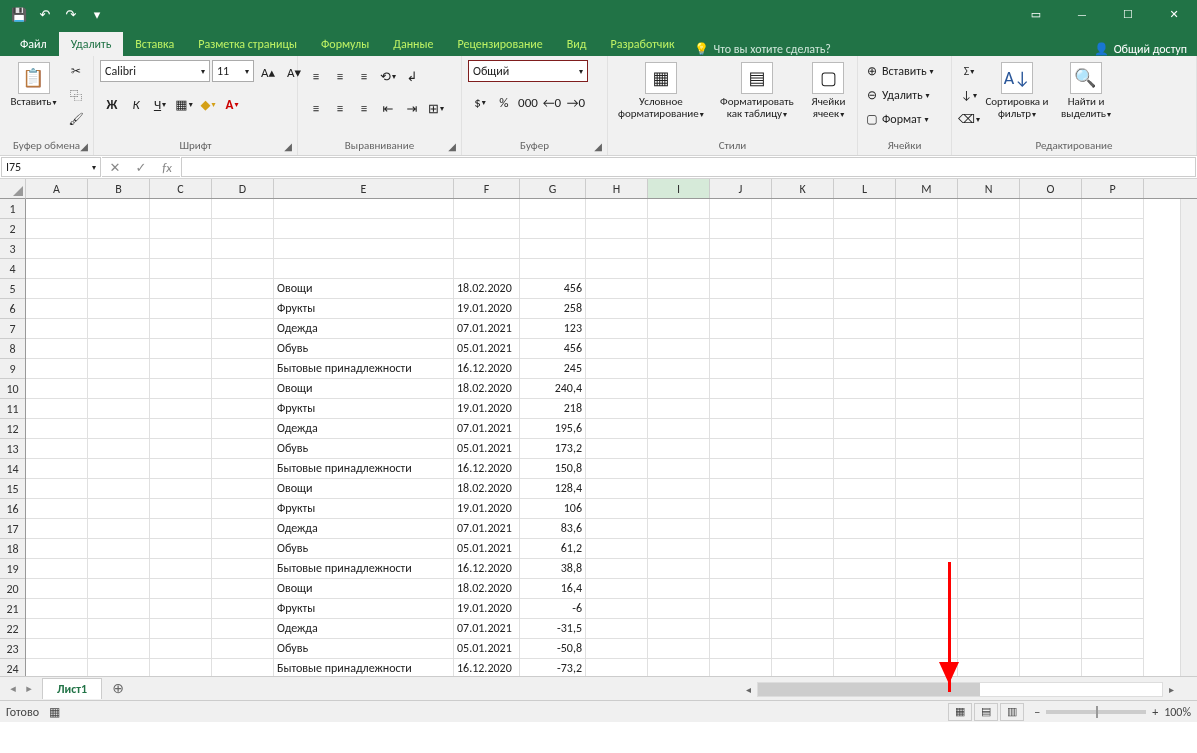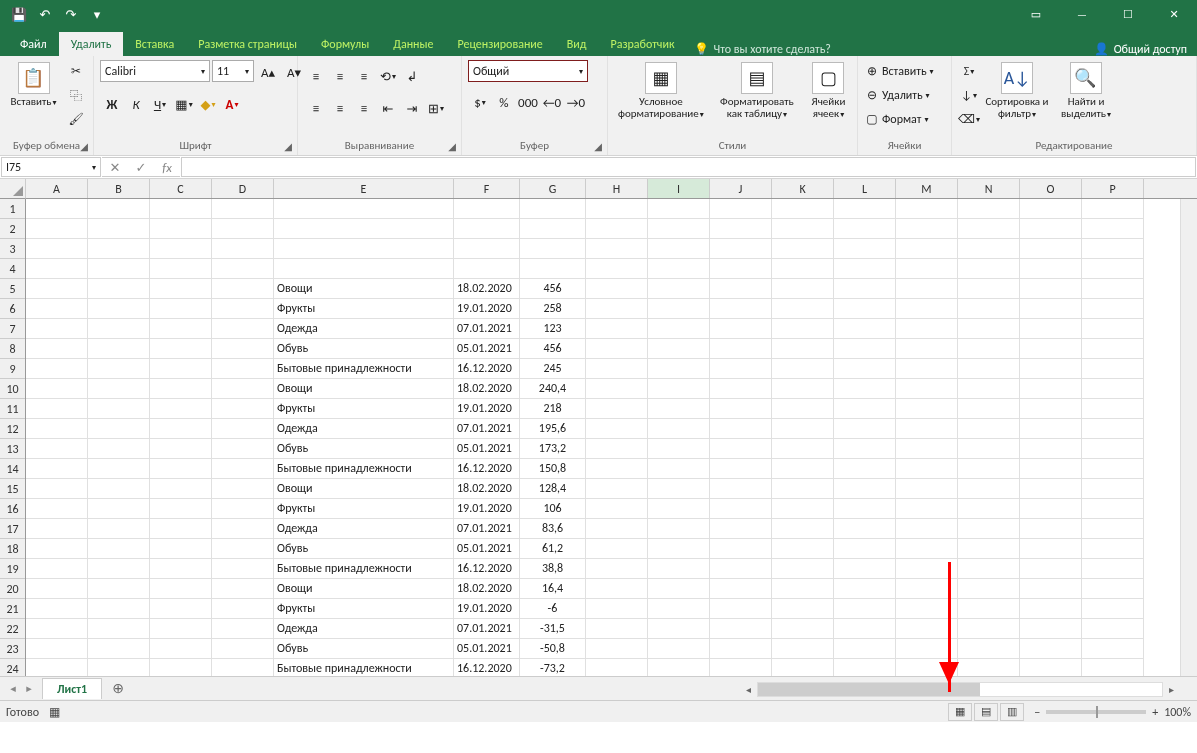--- a/index.html
+++ b/index.html
@@ -44,21 +44,21 @@
 .corner{width:26px;height:20px;background:#f0f0f0;border-right:1px solid #ccc;border-bottom:1px solid #999;position:relative}
 .corner::after{content:"";position:absolute;right:2px;bottom:2px;border:5px solid transparent;border-right-color:#999;border-bottom-color:#999}
 .col-headers{display:flex;height:20px;background:#f0f0f0;border-bottom:1px solid #999}
 .ch{border-right:1px solid #ccc;text-align:center;font-size:12px;color:#333;line-height:20px}
 .ch.active{background:#d6ead9}
 .row-headers{width:26px;background:#f0f0f0;border-right:1px solid #999}
 .rh{height:20px;border-bottom:1px solid #ccc;text-align:center;font-size:12px;color:#333;line-height:20px}
 .cells{position:relative;flex:1}
 .cell-row{display:flex;height:20px}
 .cell{border-right:1px solid #e0e0e0;border-bottom:1px solid #e0e0e0;font-size:12px;padding:0 3px;line-height:19px;overflow:hidden;white-space:nowrap}
-.cell.num{text-align:center}
+.cell.num{text-align:right}
 .vscroll{width:17px;background:#f0f0f0;border-left:1px solid #ddd}
 .sheet-tabs{height:24px;background:#f0f0f0;border-top:1px solid #ccc;display:flex;align-items:center;position:relative}
 .st-nav{display:flex;gap:2px;padding:0 6px;color:#888}
 .st-nav span{width:14px;text-align:center;font-size:11px}
 .st-tab{background:#fff;border:1px solid #ccc;border-bottom:none;padding:3px 14px;font-size:12px;color:#217346;font-weight:bold}
 .st-add{width:20px;height:20px;display:flex;align-items:center;justify-content:center;color:#666;font-size:14px;margin-left:6px}
 .hscroll{position:absolute;right:17px;bottom:2px;height:17px;width:440px;background:#f0f0f0;display:flex;align-items:center}
 .hscroll .track{flex:1;height:15px;background:#fff;border:1px solid #ddd;position:relative}
 .hscroll .thumb{position:absolute;left:0;width:55%;height:100%;background:#cdcdcd}
 .hscroll .arr{width:17px;height:17px;display:flex;align-items:center;justify-content:center;color:#666;font-size:10px}

